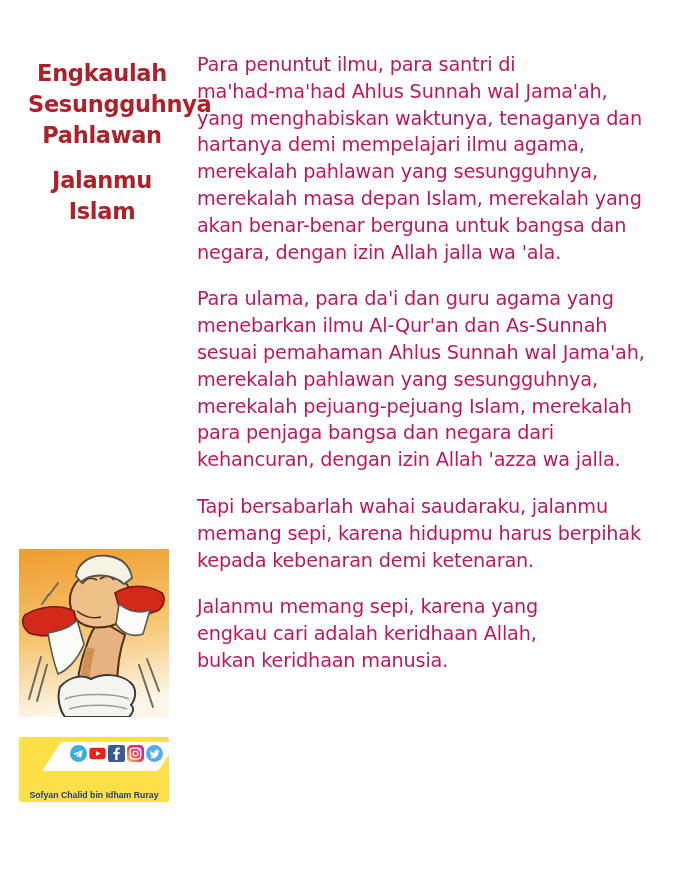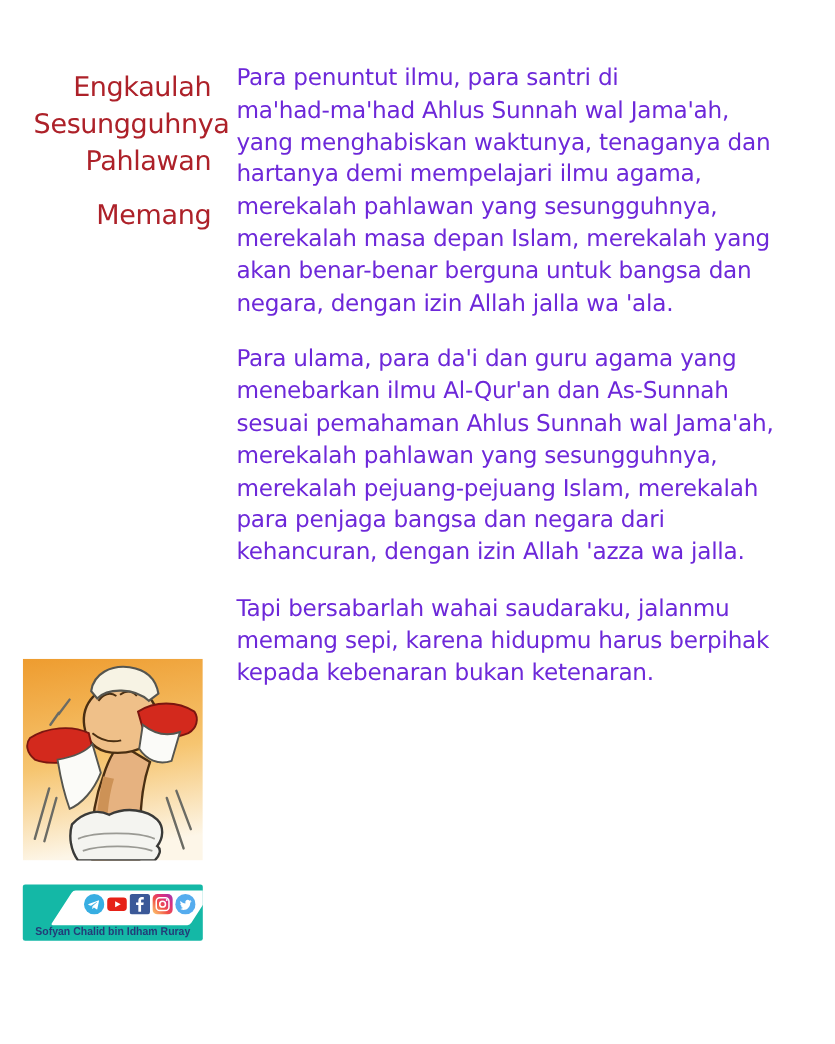--- a/index.html
+++ b/index.html
@@ -13,37 +13,37 @@
     background: #ffffff;
     overflow: hidden;
   }
 
   
   .title-block {
     position: absolute;
     left: 0;
     top: 58px;
     width: 176px;
-    text-align: right;
+    text-align: center;
     color: #ad2129;
-    font-weight: 400;
+    font-weight: 700;
     font-size: 22.5px;
     line-height: 31px;
     letter-spacing: -0.3px;
     padding-left: 28px;
   }
   .title-gap { height: 14px; }
 
   
   .body-column {
     position: absolute;
     left: 197px;
     top: 52px;
     width: 492px;
-    color: #6d28d9;
+    color: #be185d;
     font-size: 19.3px;
     line-height: 26.8px;
     font-weight: 500;
     letter-spacing: -0.2px;
   }
   .body-column p {
     white-space: pre-line;
     margin: 0 0 20px 0;
   }
 
@@ -56,22 +56,22 @@
     height: 168px;
   }
   .illustration svg { display: block; width: 100%; height: 100%; }
 
   
   .footer-banner {
     position: absolute;
     left: 19px;
     top: 737px;
     width: 150px;
-    height: 47px;
-    background: #14b8a6;
+    height: 65px;
+    background: #fde047;
     border-radius: 2px;
     overflow: hidden;
   }
   .footer-band {
     position: absolute;
     right: -8px;
     top: 5px;
     left: 42px;
     height: 29px;
     background: #ffffff;
@@ -106,42 +106,46 @@
 </head>
 <body>
 
 <div class="page">
 
   <div class="title-block">
     <div>Engkaulah</div>
     <div>Sesungguhnya</div>
     <div>Pahlawan</div>
     <div class="title-gap"></div>
-    <div>Memang</div>
+    <div>Jalanmu</div>
+    <div>Islam</div>
   </div>
 
   <div class="body-column">
     <p>Para penuntut ilmu, para santri di
 ma'had-ma'had Ahlus Sunnah wal Jama'ah,
 yang menghabiskan waktunya, tenaganya dan
 hartanya demi mempelajari ilmu agama,
 merekalah pahlawan yang sesungguhnya,
 merekalah masa depan Islam, merekalah yang
 akan benar-benar berguna untuk bangsa dan
 negara, dengan izin Allah jalla wa 'ala.</p>
     <p>Para ulama, para da'i dan guru agama yang
 menebarkan ilmu Al-Qur'an dan As-Sunnah
 sesuai pemahaman Ahlus Sunnah wal Jama'ah,
 merekalah pahlawan yang sesungguhnya,
 merekalah pejuang-pejuang Islam, merekalah
 para penjaga bangsa dan negara dari
 kehancuran, dengan izin Allah 'azza wa jalla.</p>
     <p>Tapi bersabarlah wahai saudaraku, jalanmu
 memang sepi, karena hidupmu harus berpihak
-kepada kebenaran bukan ketenaran.</p>
+kepada kebenaran demi ketenaran.</p>
+    <p>Jalanmu memang sepi, karena yang
+engkau cari adalah keridhaan Allah,
+bukan keridhaan manusia.</p>
   </div>
 
   <div class="illustration">
     <svg viewBox="0 0 150 168" xmlns="http://www.w3.org/2000/svg">
       <defs>
         <linearGradient id="bgGrad" x1="0" y1="0" x2="0.15" y2="1">
           <stop offset="0" stop-color="#ee9c2f"></stop>
           <stop offset="0.55" stop-color="#f6c570"></stop>
           <stop offset="1" stop-color="#fdf6e8"></stop>
         </linearGradient>

